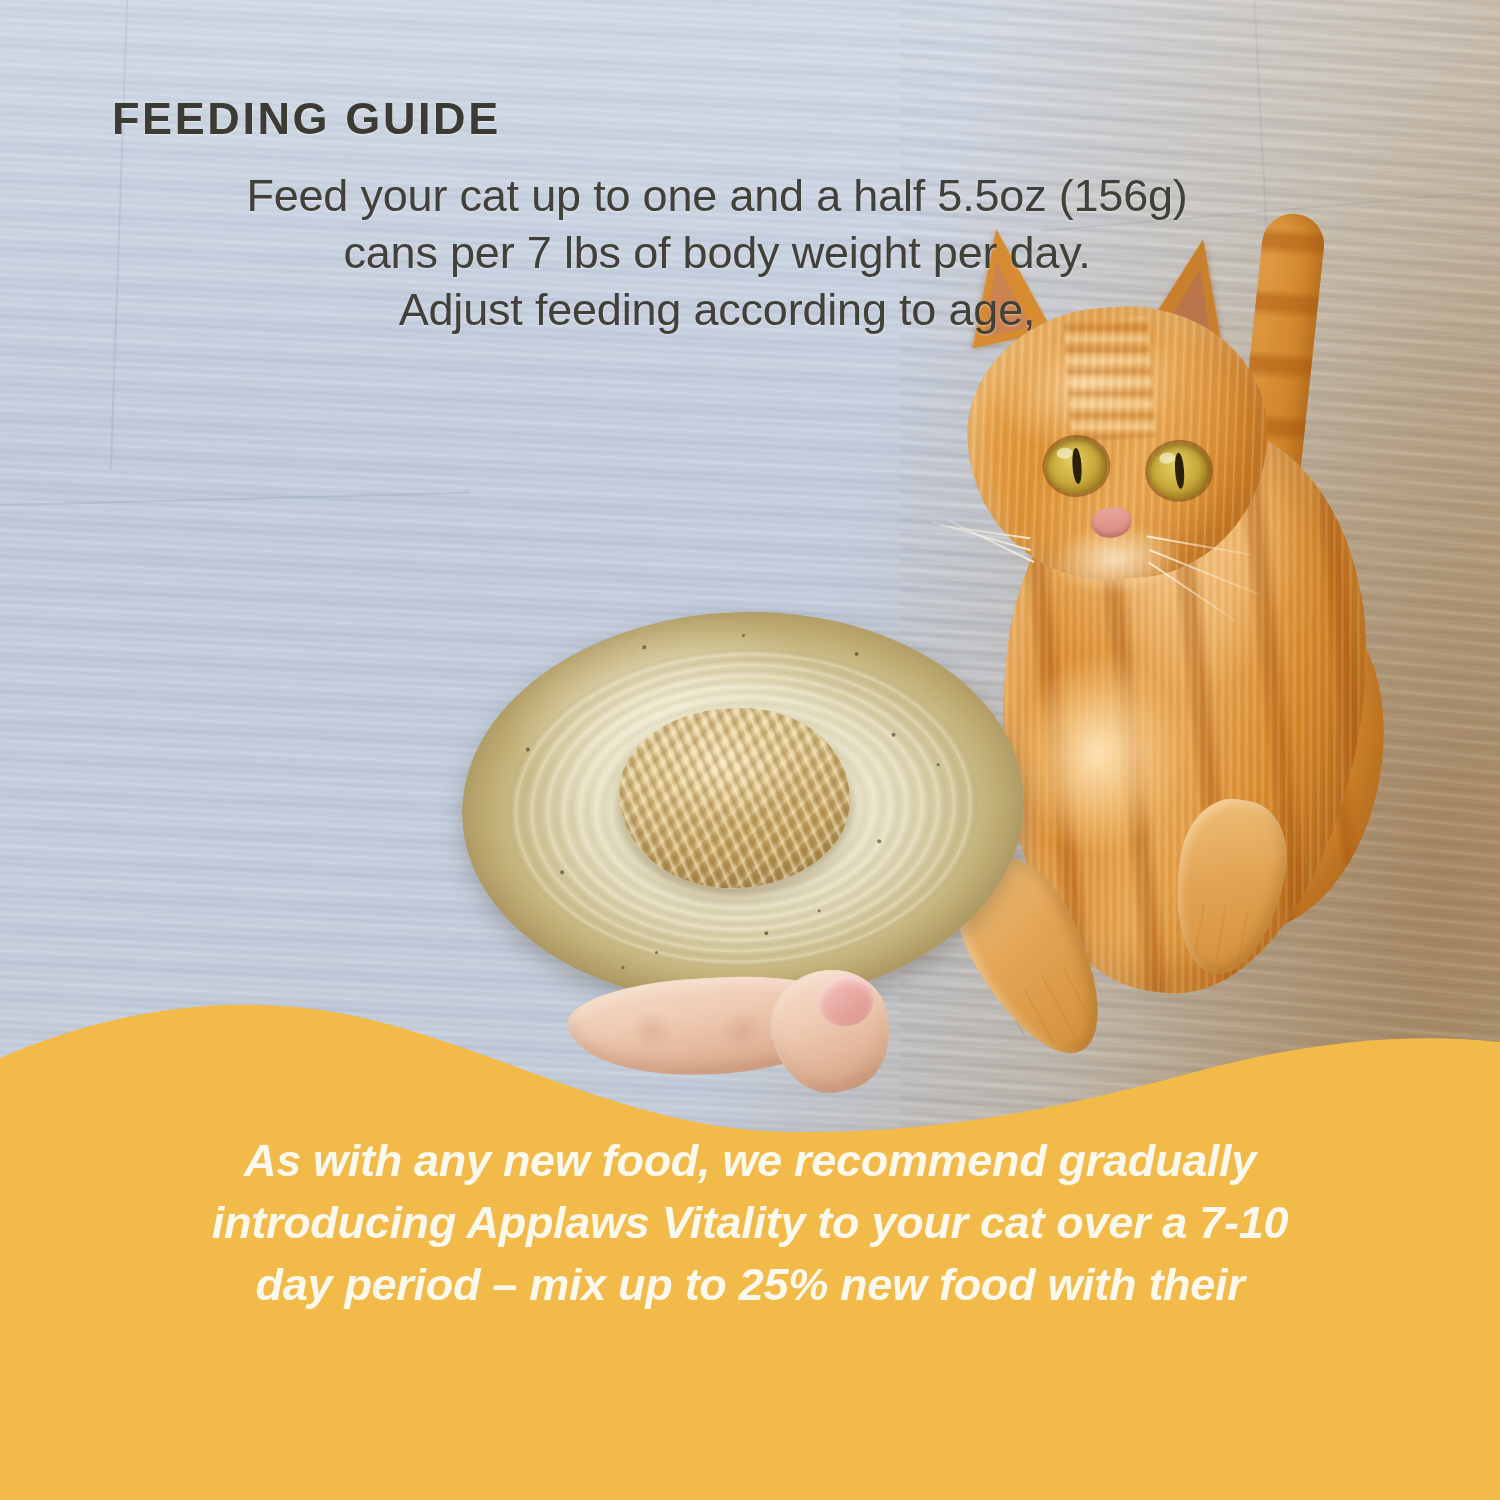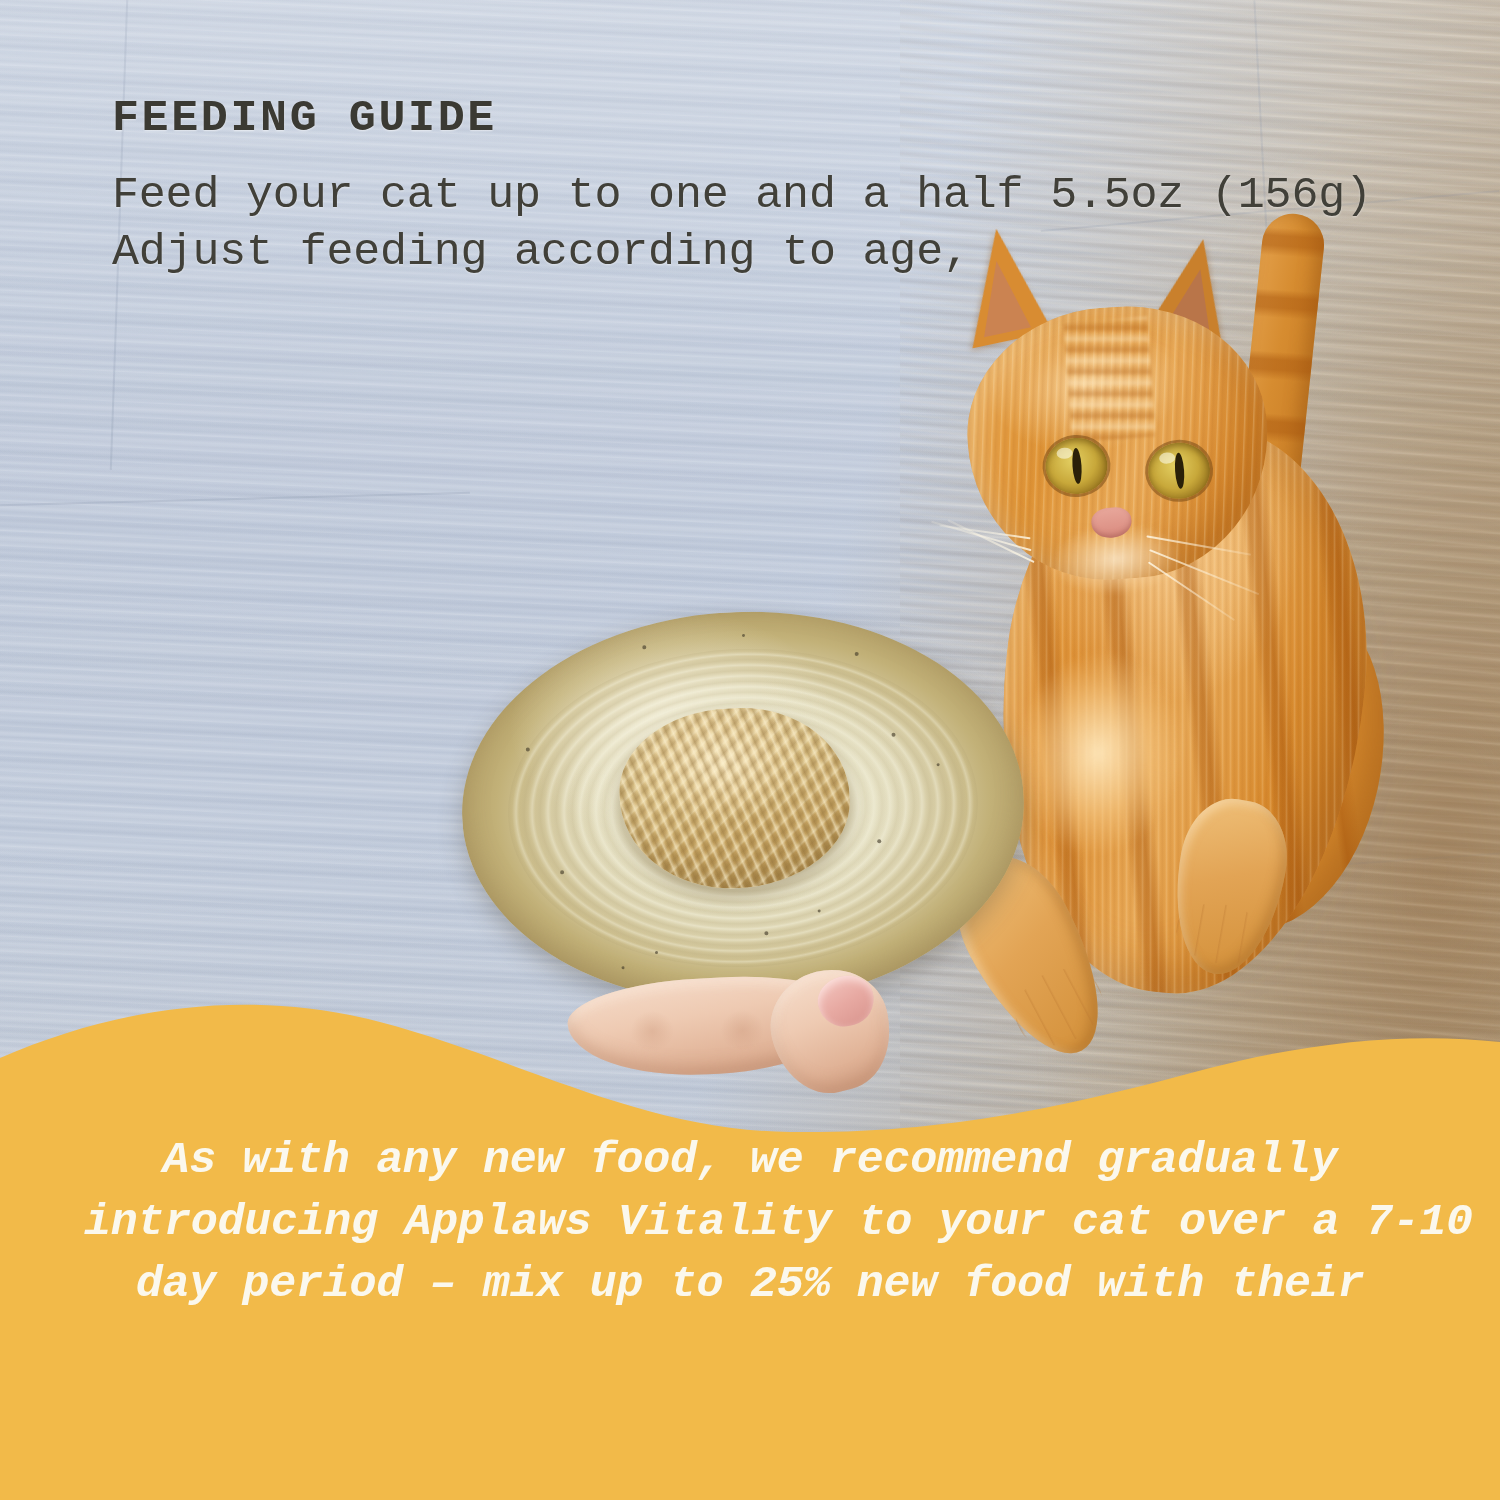--- a/index.html
+++ b/index.html
@@ -1,21 +1,21 @@
 <!DOCTYPE html>
 <html><head>
 <meta charset="utf-8">
 <style>
   html,body{margin:0;padding:0;}
   body{
     width:1500px;height:1500px;overflow:hidden;
     font-family:"Liberation Sans", sans-serif;
     background:#b9c4d6;
   }
-  #stage{position:relative;width:1500px;height:1500px;overflow:hidden;font-family:Liberation Mono, monospace;}
+  #stage{position:relative;width:1500px;height:1500px;overflow:hidden;}
 
   
   .photo{position:absolute;inset:0;overflow:hidden;}
   .wood-base{
     position:absolute;inset:0;
     background:
       linear-gradient(105deg,
         rgba(196,178,150,0.00) 0%,
         rgba(196,178,150,0.00) 52%,
         rgba(186,163,128,0.55) 72%,
@@ -341,21 +341,21 @@
     margin:0 0 26px 0;
     font-size:45px;font-weight:700;letter-spacing:2.6px;
     color:#3b3a33;line-height:1;
     text-shadow:0 1px 2px rgba(255,255,255,.55);
   }
   .para{
     margin:0;font-size:45px;line-height:57px;color:#414039;font-weight:400;
     text-shadow:0 1px 2px rgba(255,255,255,.45);
     letter-spacing:-0.2px;
   }
-  .para .ln{display:block;white-space:pre;}
+  .para .ln{display:block;white-space:pre;text-align:center;}
 
   
   .banner{position:absolute;left:0;bottom:0;width:1500px;height:520px;}
   .banner svg{position:absolute;left:0;top:0;width:1500px;height:520px;display:block;}
   .banner-text{
     position:absolute;left:0;top:150px;width:1500px;
     padding:0 84px;box-sizing:border-box;
     text-align:center;
     font-size:45px;line-height:62px;
     font-weight:700;font-style:italic;
@@ -469,20 +469,21 @@
       <div class="knuckle" style="left:144px;top:26px;width:60px;height:56px;"></div>
     </div>
     <div class="finger f-thumb"></div>
     <div class="nail"></div>
   </div>
 
   <div class="textblock">
     <h1 class="heading">FEEDING GUIDE</h1>
     <p class="para">
       <span class="ln">Feed your cat up to one and a half 5.5oz (156g)</span>
+      <span class="ln">cans per 7 lbs of body weight per day.</span>
       <span class="ln">Adjust feeding according to age,</span>
     </p>
   </div>
 
   <div class="banner">
     <svg viewBox="0 0 1500 520" preserveAspectRatio="none">
       <path d="M0,78 C120,26 250,8 380,42 C520,79 640,150 790,152 C960,154 1090,120 1210,88 C1310,62 1410,52 1500,62 L1500,520 L0,520 Z" fill="#F2BA49"></path>
     </svg>
     <div class="banner-text">
       <span class="ln">As with any new food, we recommend gradually</span>

